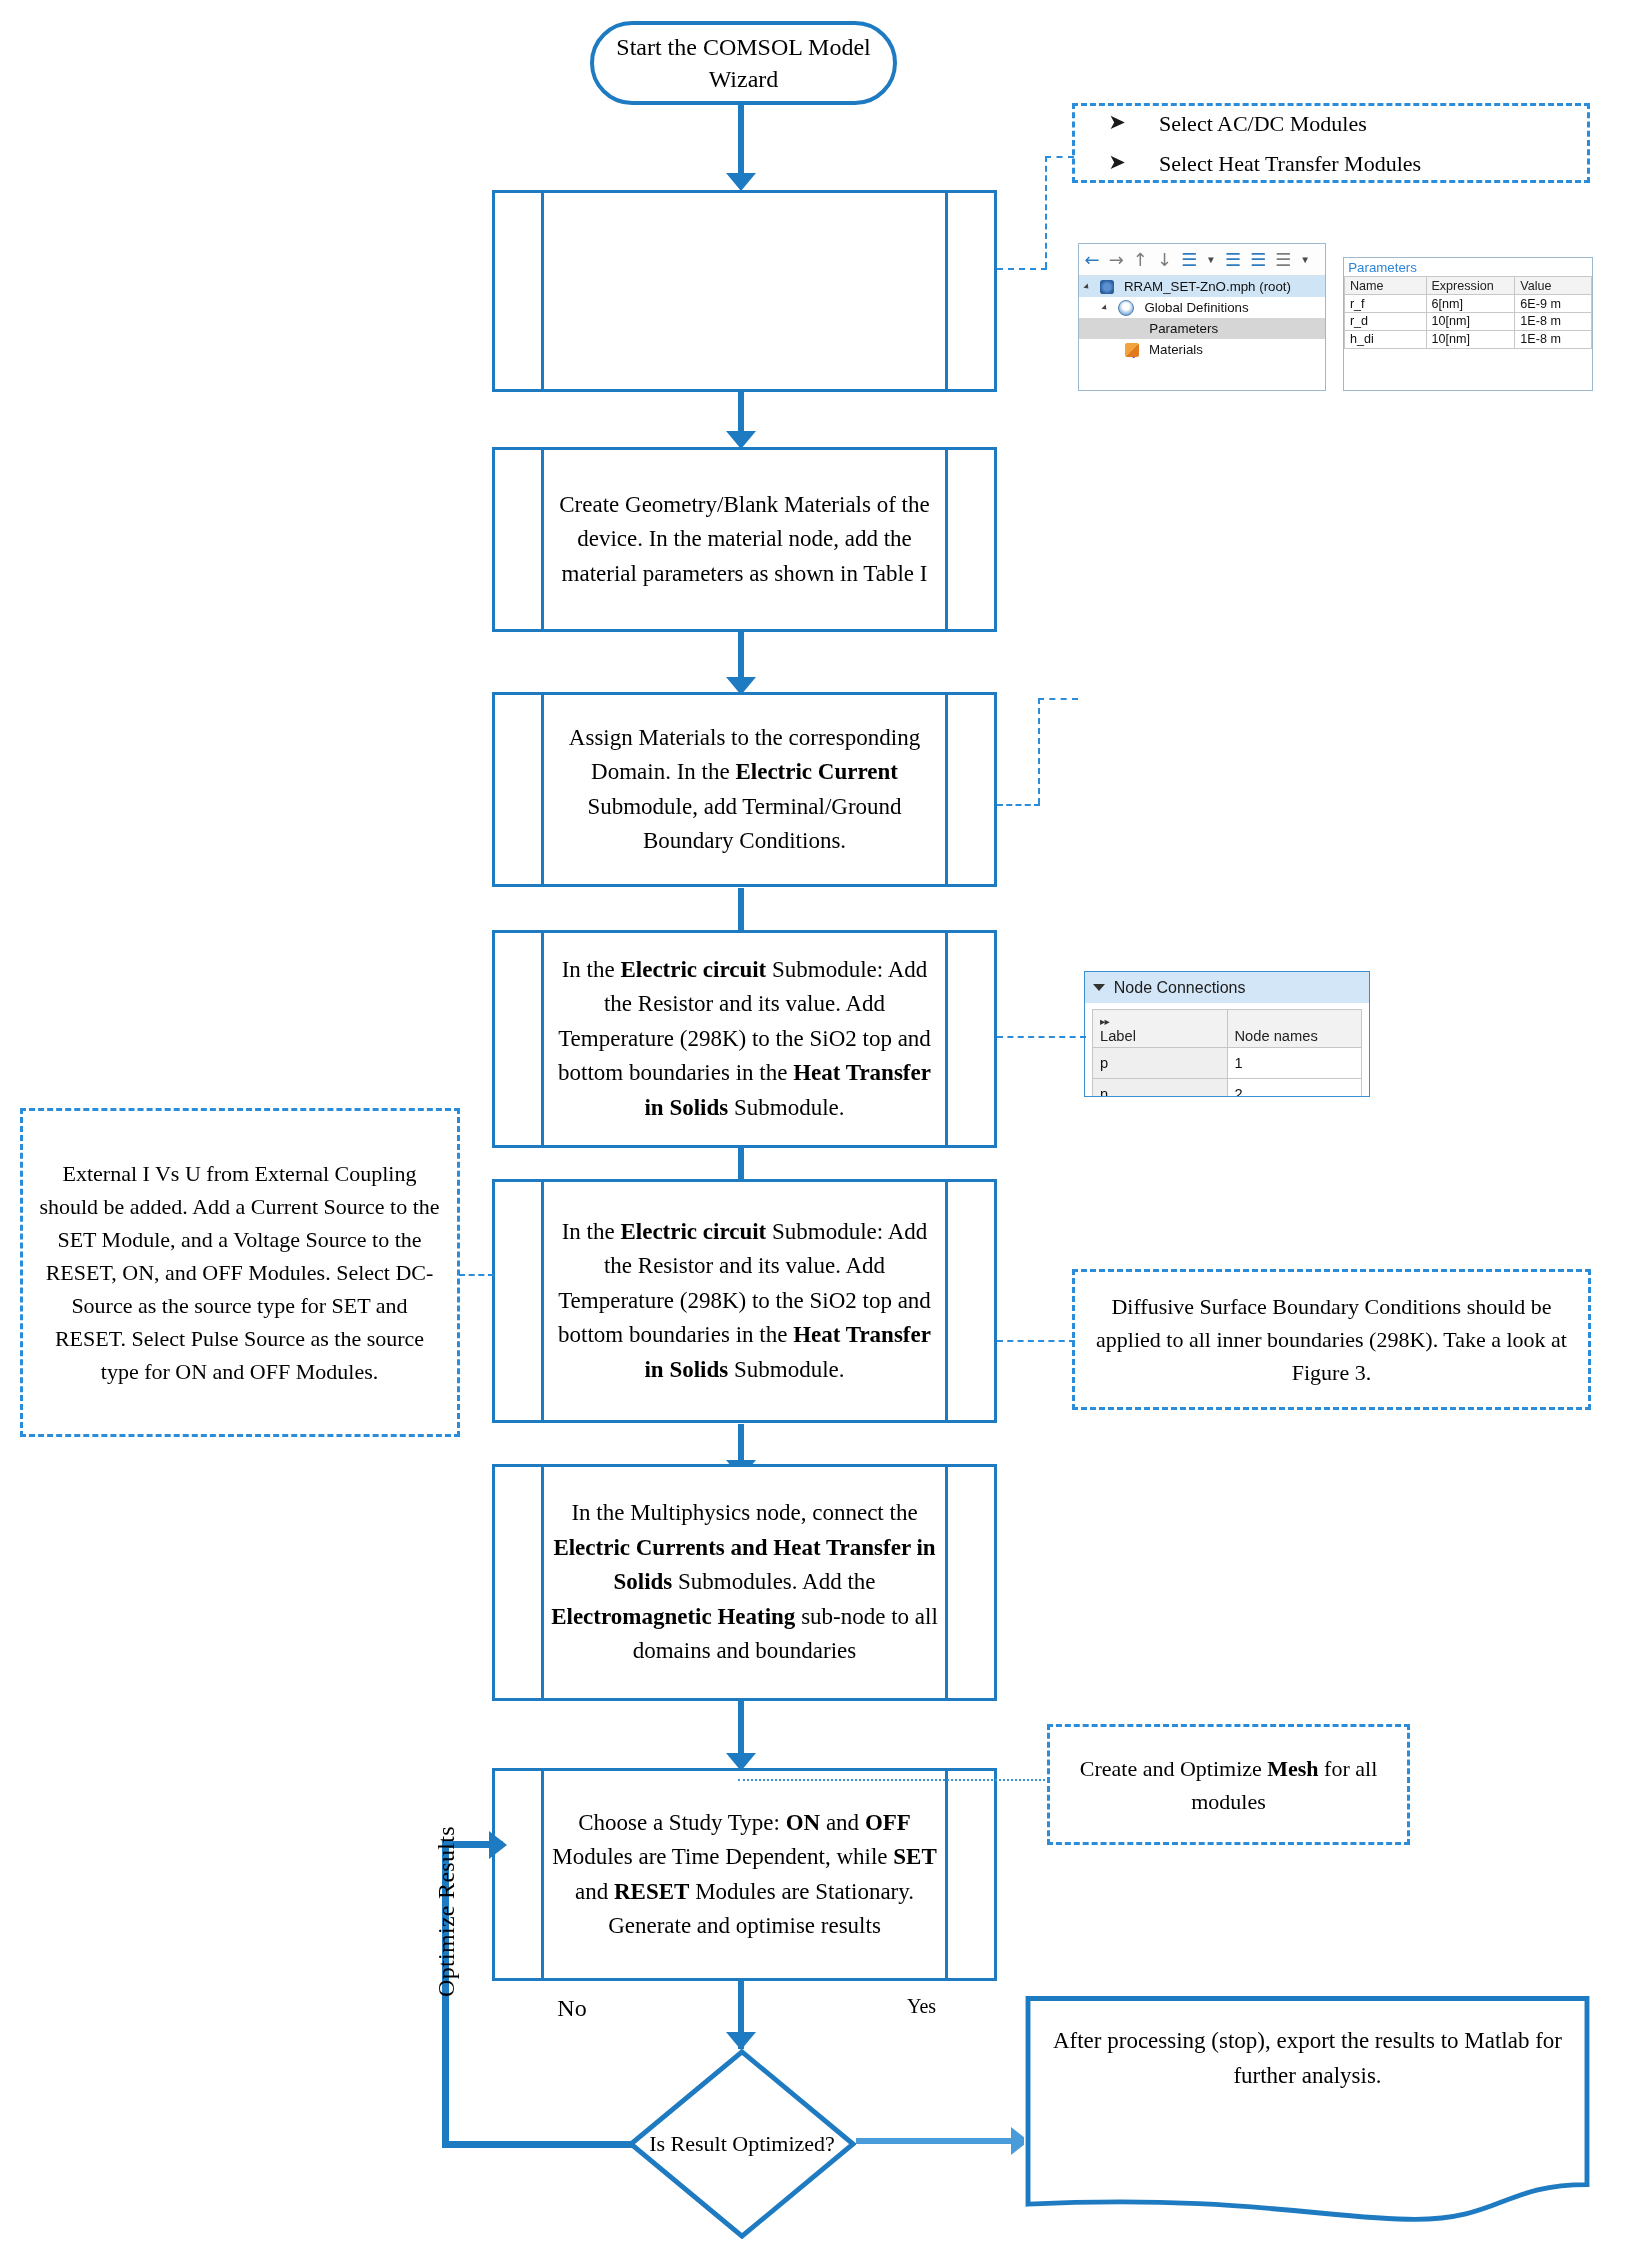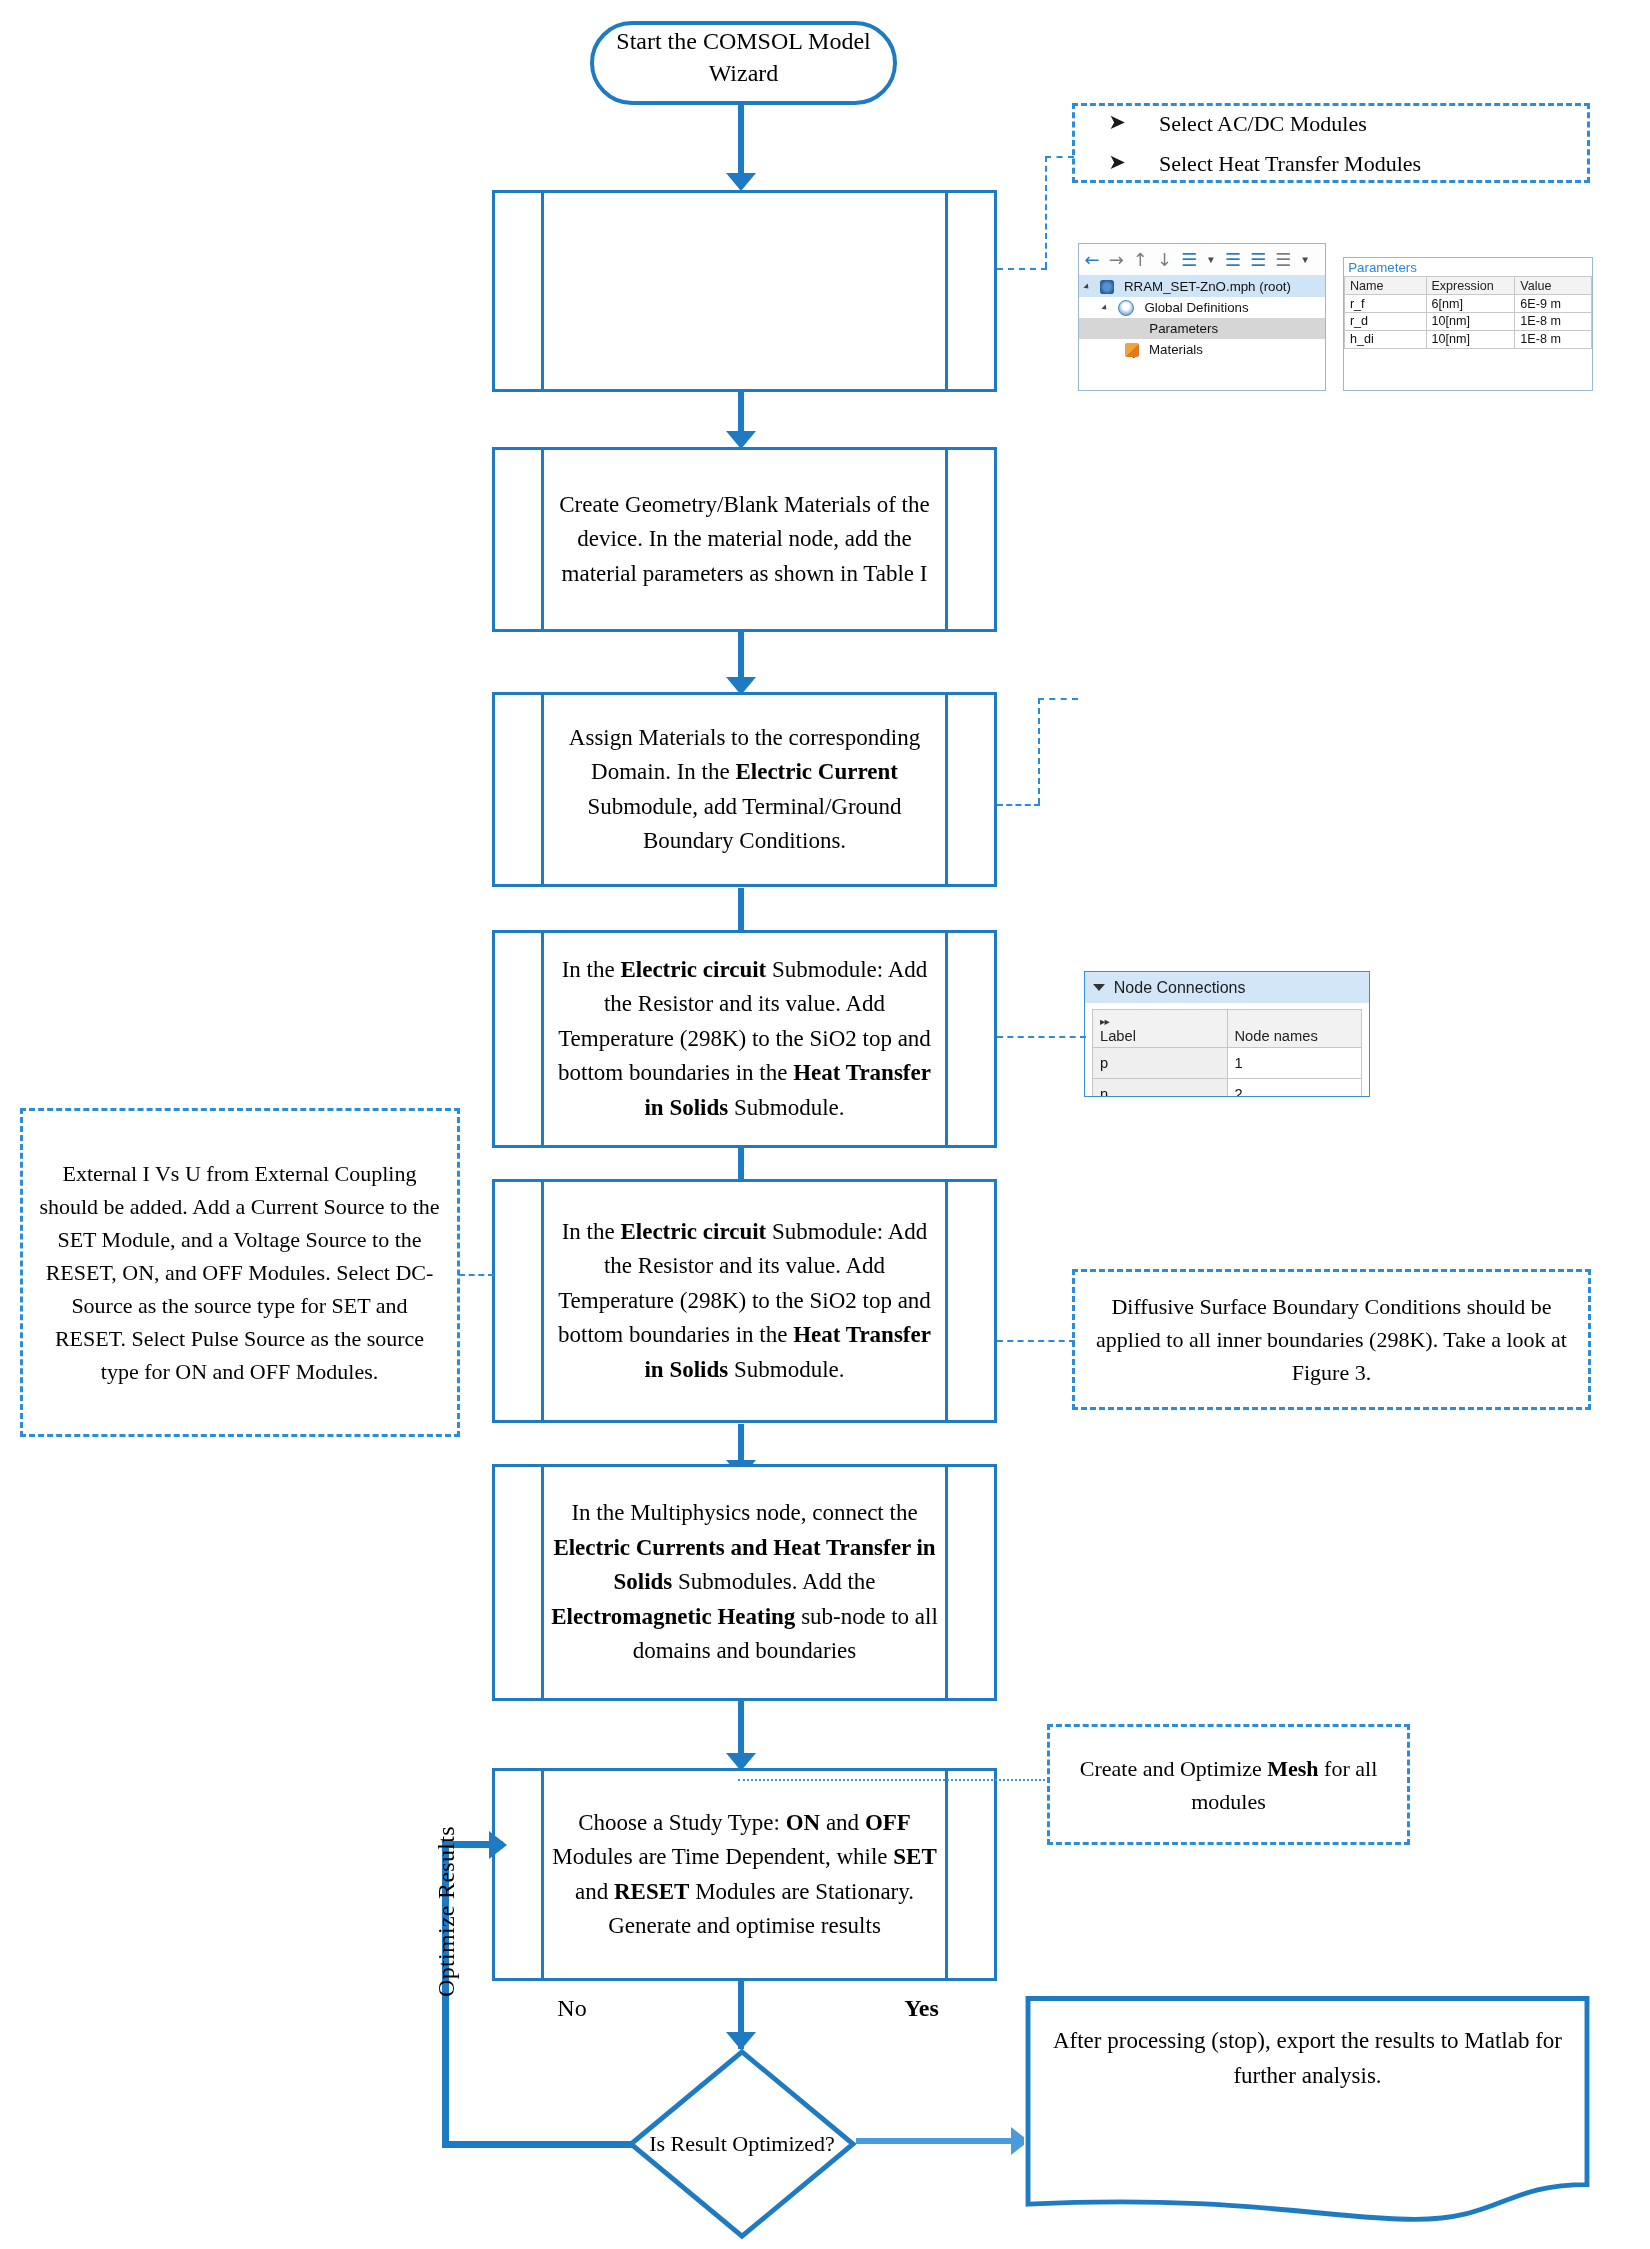--- a/index.html
+++ b/index.html
@@ -16,21 +16,21 @@
   }
 
   
   .abs{position:absolute;box-sizing:border-box;}
 
   
   .terminator{
     border:4.2px solid #1F7BC1;
     border-radius:6978px;
     background:#fff;
-    display:flex;align-items:flex-start;justify-content:center;
+    display:flex;align-items:center;justify-content:center;
     text-align:center;
     line-height:1.35;
   }
 
   
   .predef{
     border:3.5px solid #1F7BC1;
     background:#fff;
     display:flex;align-items:center;justify-content:center;
   }
@@ -301,21 +301,21 @@
     <svg width="228" height="190" viewBox="0 0 326 272" style="display:block;">
       <polygon points="163,4 322,136 163,268 4,136" fill="#ffffff" stroke="#1F7BC1" stroke-width="7"></polygon>
     </svg>
     <div class="diamond-label" style="font-size:22px;">Is Result Optimized?</div>
   </div>
 
   <div class="abs" style="left:530px;top:1995px;width:84px;text-align:center;font-size:24px;">
     <span>No</span>
   </div>
 
-  <div class="abs" style="left:876px;top:1995px;width:91px;text-align:center;font-size:24px;font-weight:bold;">
+  <div class="abs" style="left:876px;top:1995px;width:91px;text-align:center;font-size:20px;">
     <span>Yes</span>
   </div>
 
   <div class="abs hline" style="left:442px;top:2141px;width:190px;height:7px;"></div>
   <div class="abs vline" style="left:442px;top:1841px;width:7px;height:304px;"></div>
   <div class="abs hline" style="left:442px;top:1841px;width:61px;height:7px;"></div>
   <div class="abs arrow-right" style="left:489px;top:1831px;border-left-color:#1F7BC1;"></div>
 
   <div class="abs" style="left:335px;top:1898px;width:223px;height:42px;">
     <div class="rot-label" style="width:223px;text-align:center;">Optimize Results</div>

